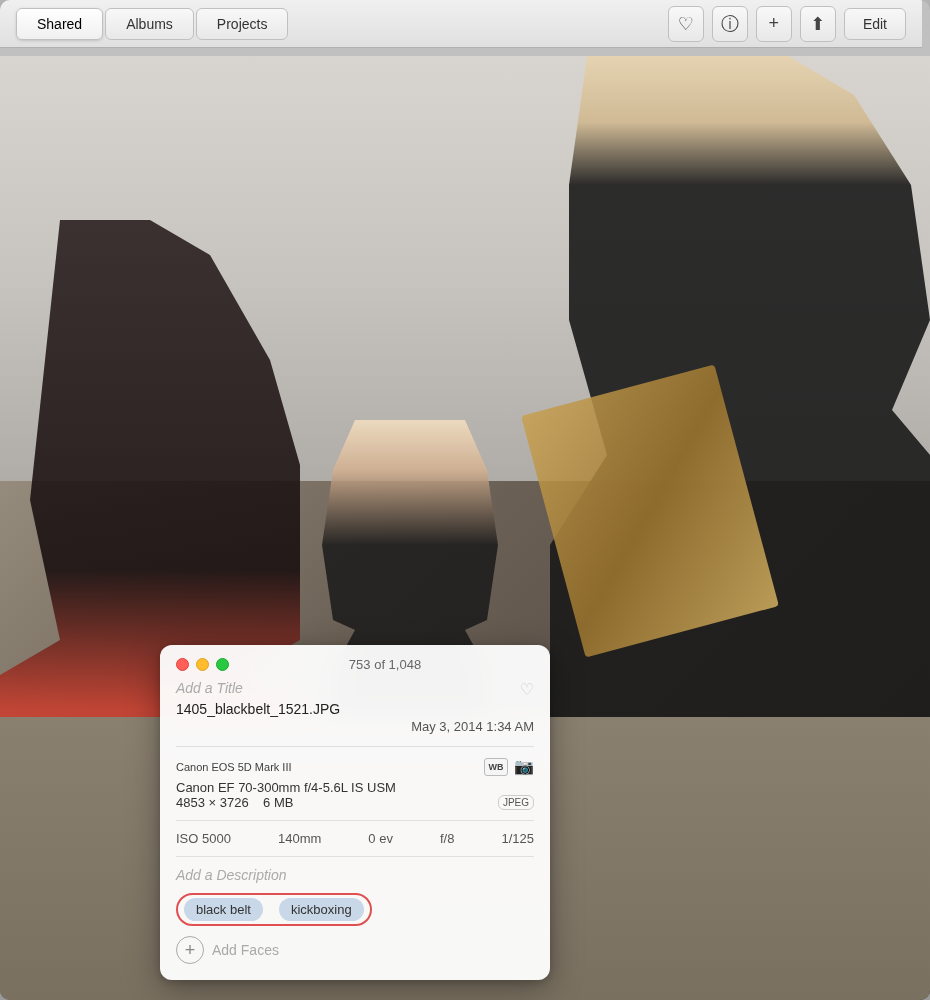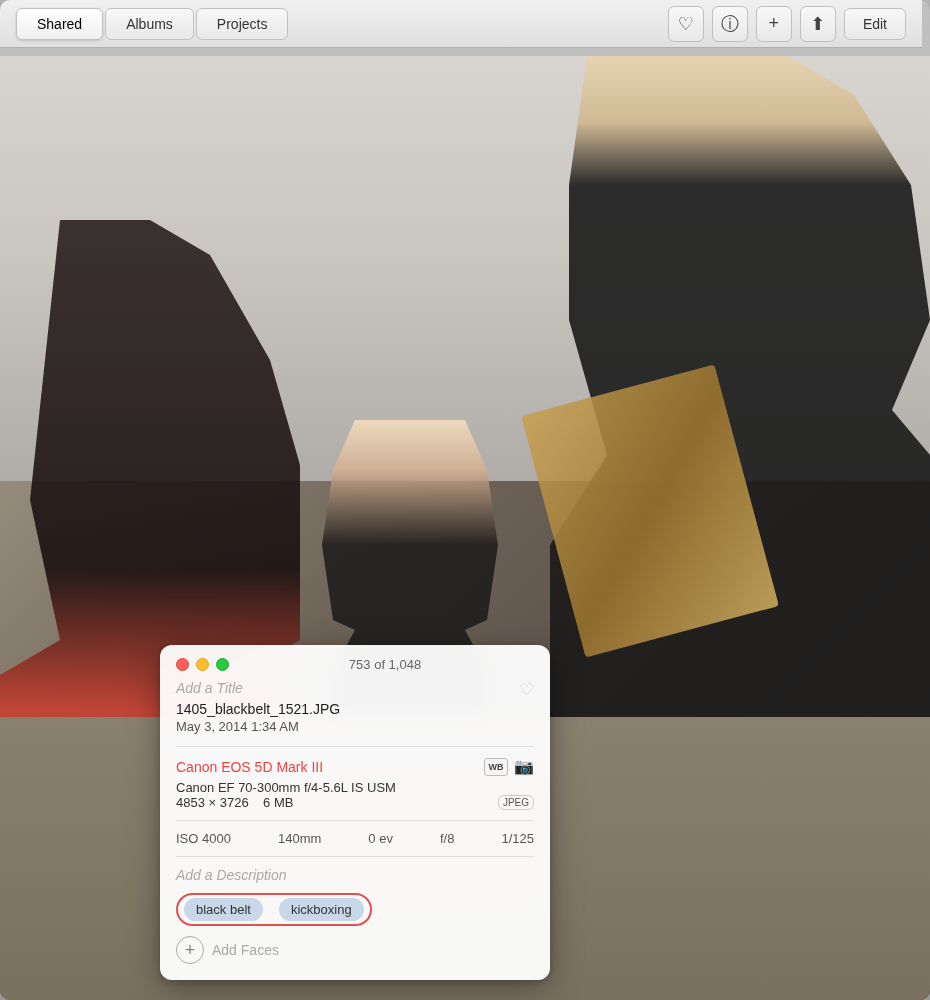--- a/index.html
+++ b/index.html
@@ -247,38 +247,39 @@
       font-size: 14px;
       color: #222;
       font-weight: 500;
       margin-bottom: 2px;
     }
 
     .file-date {
       font-size: 13px;
       color: #555;
       margin-bottom: 12px;
+      text-align: right;
     }
 
     .divider {
       height: 1px;
       background: #e0e0e0;
       margin: 10px 0;
     }
 
     .camera-row {
       display: flex;
       align-items: center;
       justify-content: space-between;
       margin-bottom: 4px;
     }
 
     .camera-name {
-      font-size: 14px;
-      color: #ef4444;
+      font-size: 11px;
+      color: #404040;
     }
 
     .camera-icons {
       display: flex;
       gap: 6px;
       align-items: center;
     }
 
     .lens-row {
       font-size: 13px;
@@ -469,21 +470,21 @@
             <span>4853 × 3726</span>
             &nbsp;&nbsp;
             <span>6 MB</span>
           </span>
           <span class="jpeg-badge">JPEG</span>
         </div>
 
         <div class="divider"></div>
 
         <div class="exif-row">
-          <span>ISO 4000</span>
+          <span>ISO 5000</span>
           <span>140mm</span>
           <span>0 ev</span>
           <span>f/8</span>
           <span>1/125</span>
         </div>
 
         <div class="divider"></div>
 
         <div class="add-description">Add a Description</div>
 

